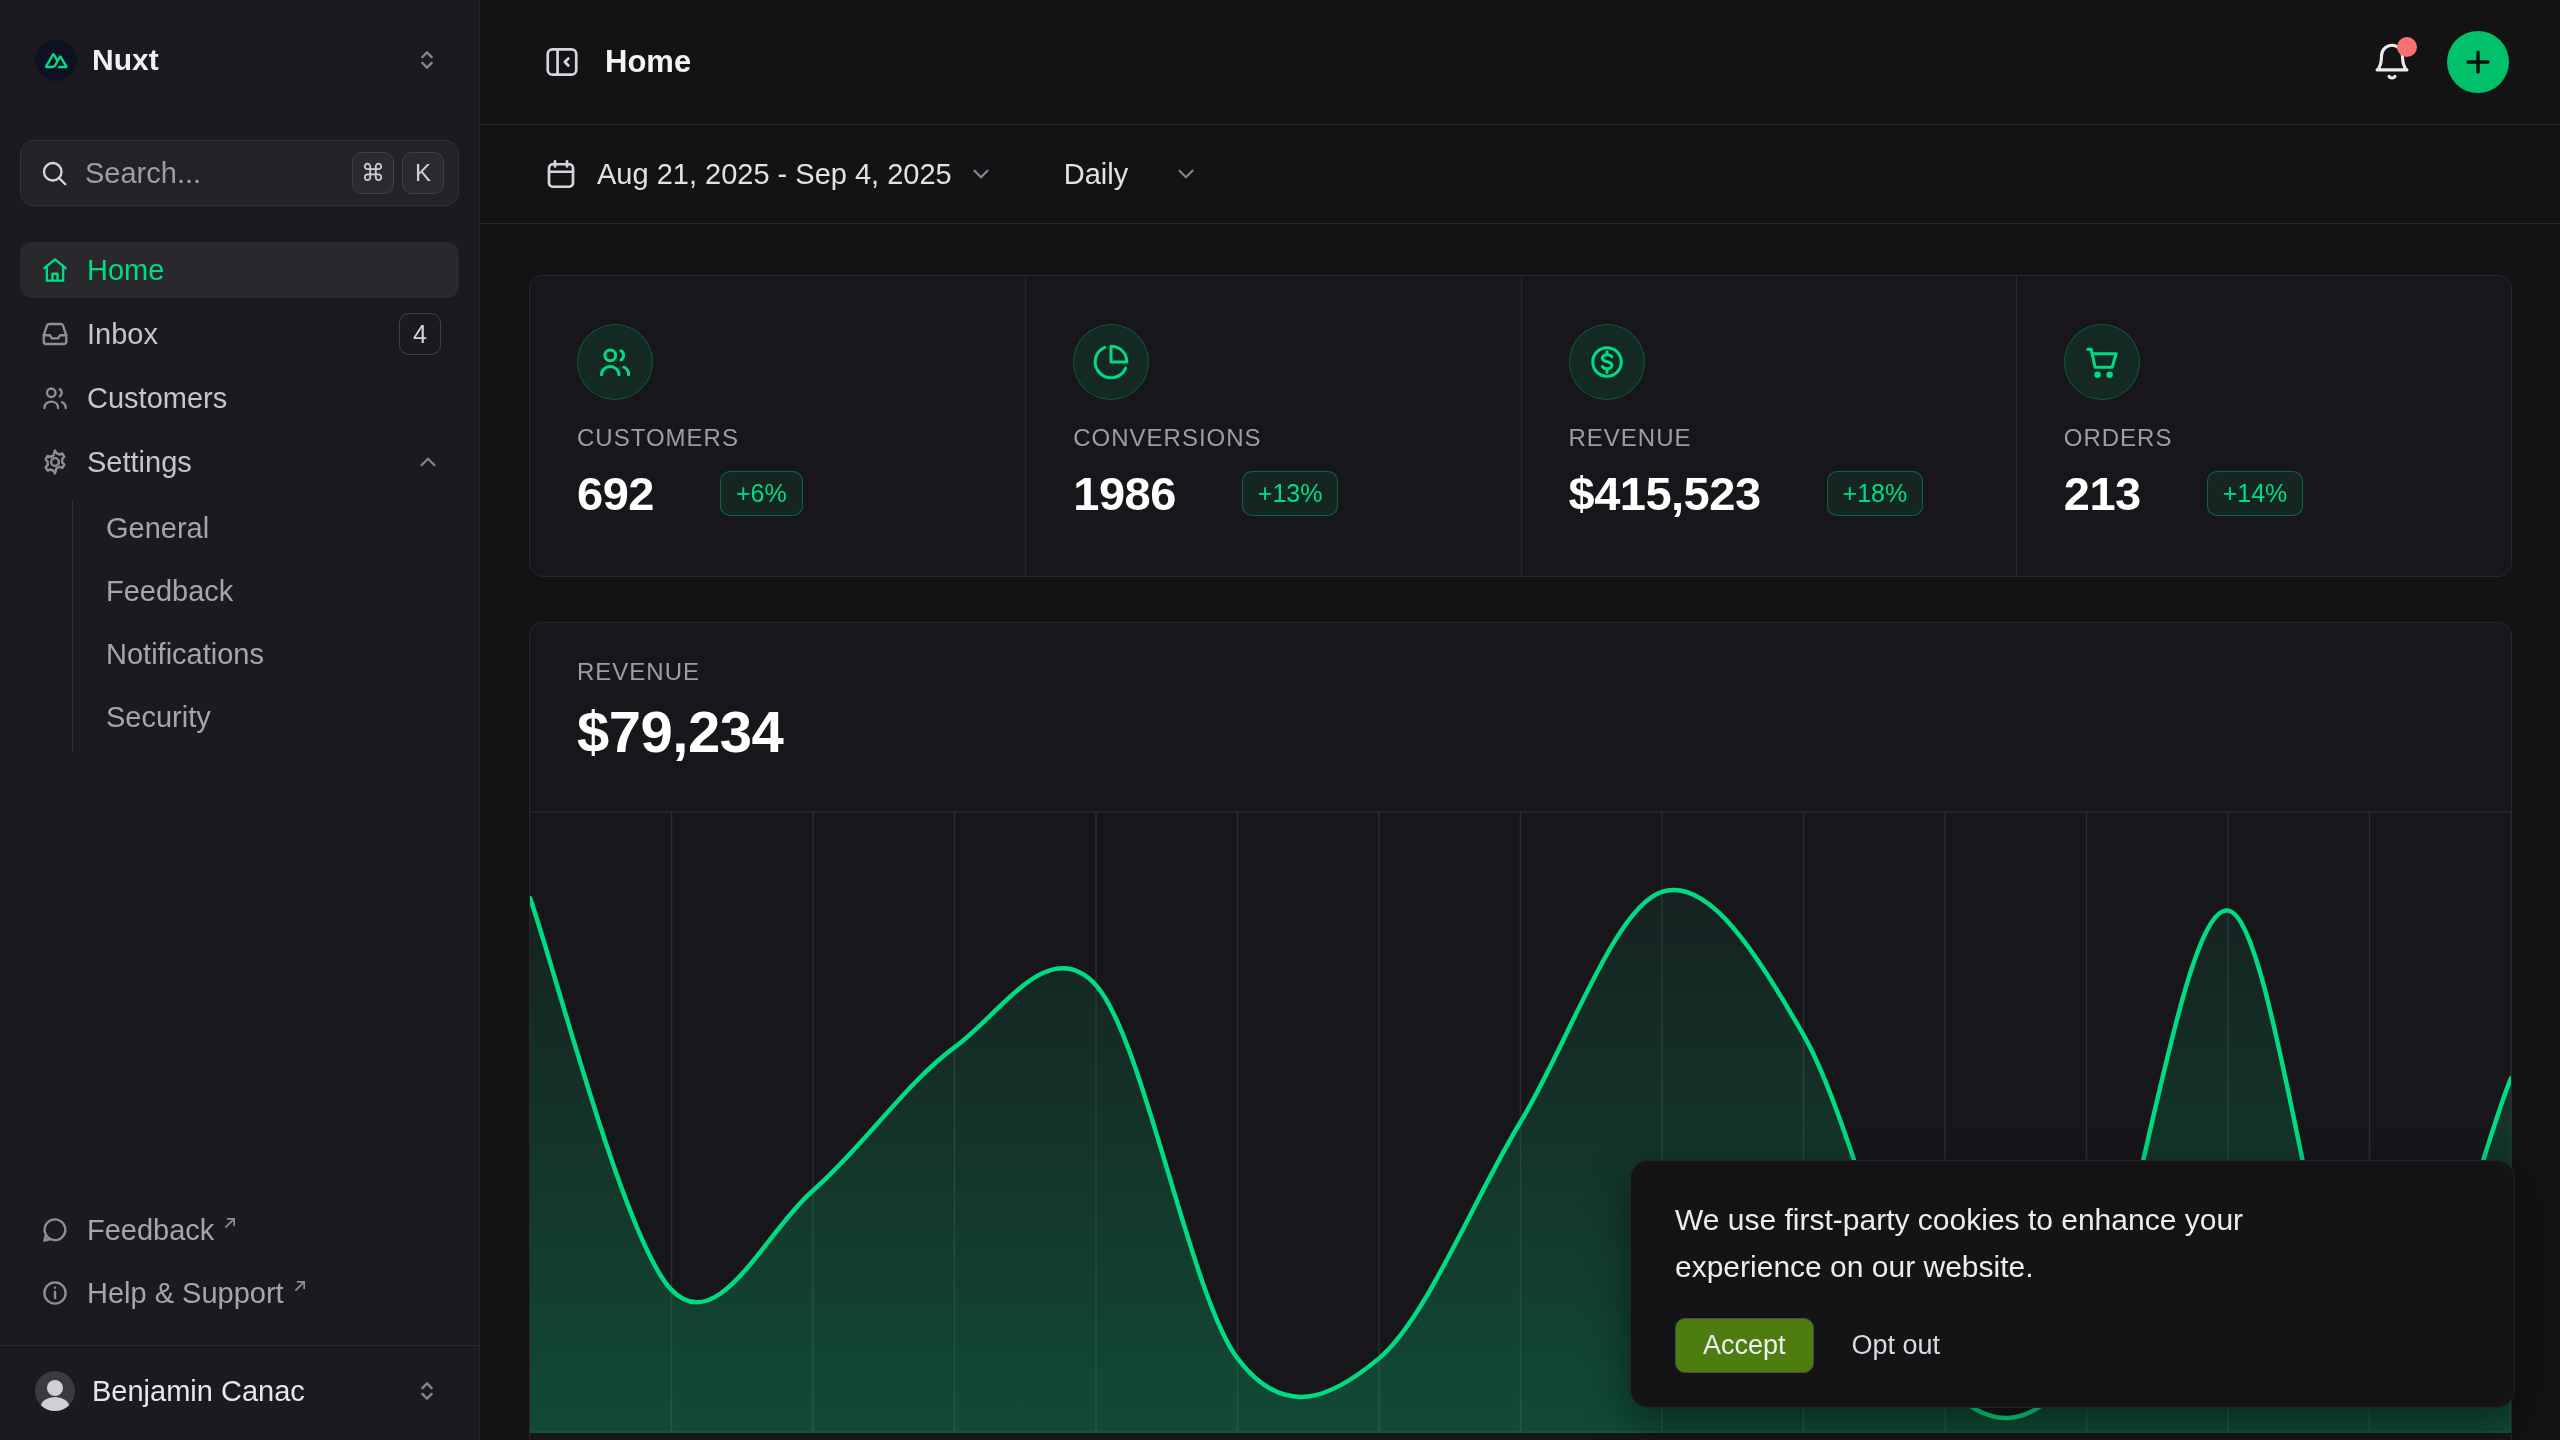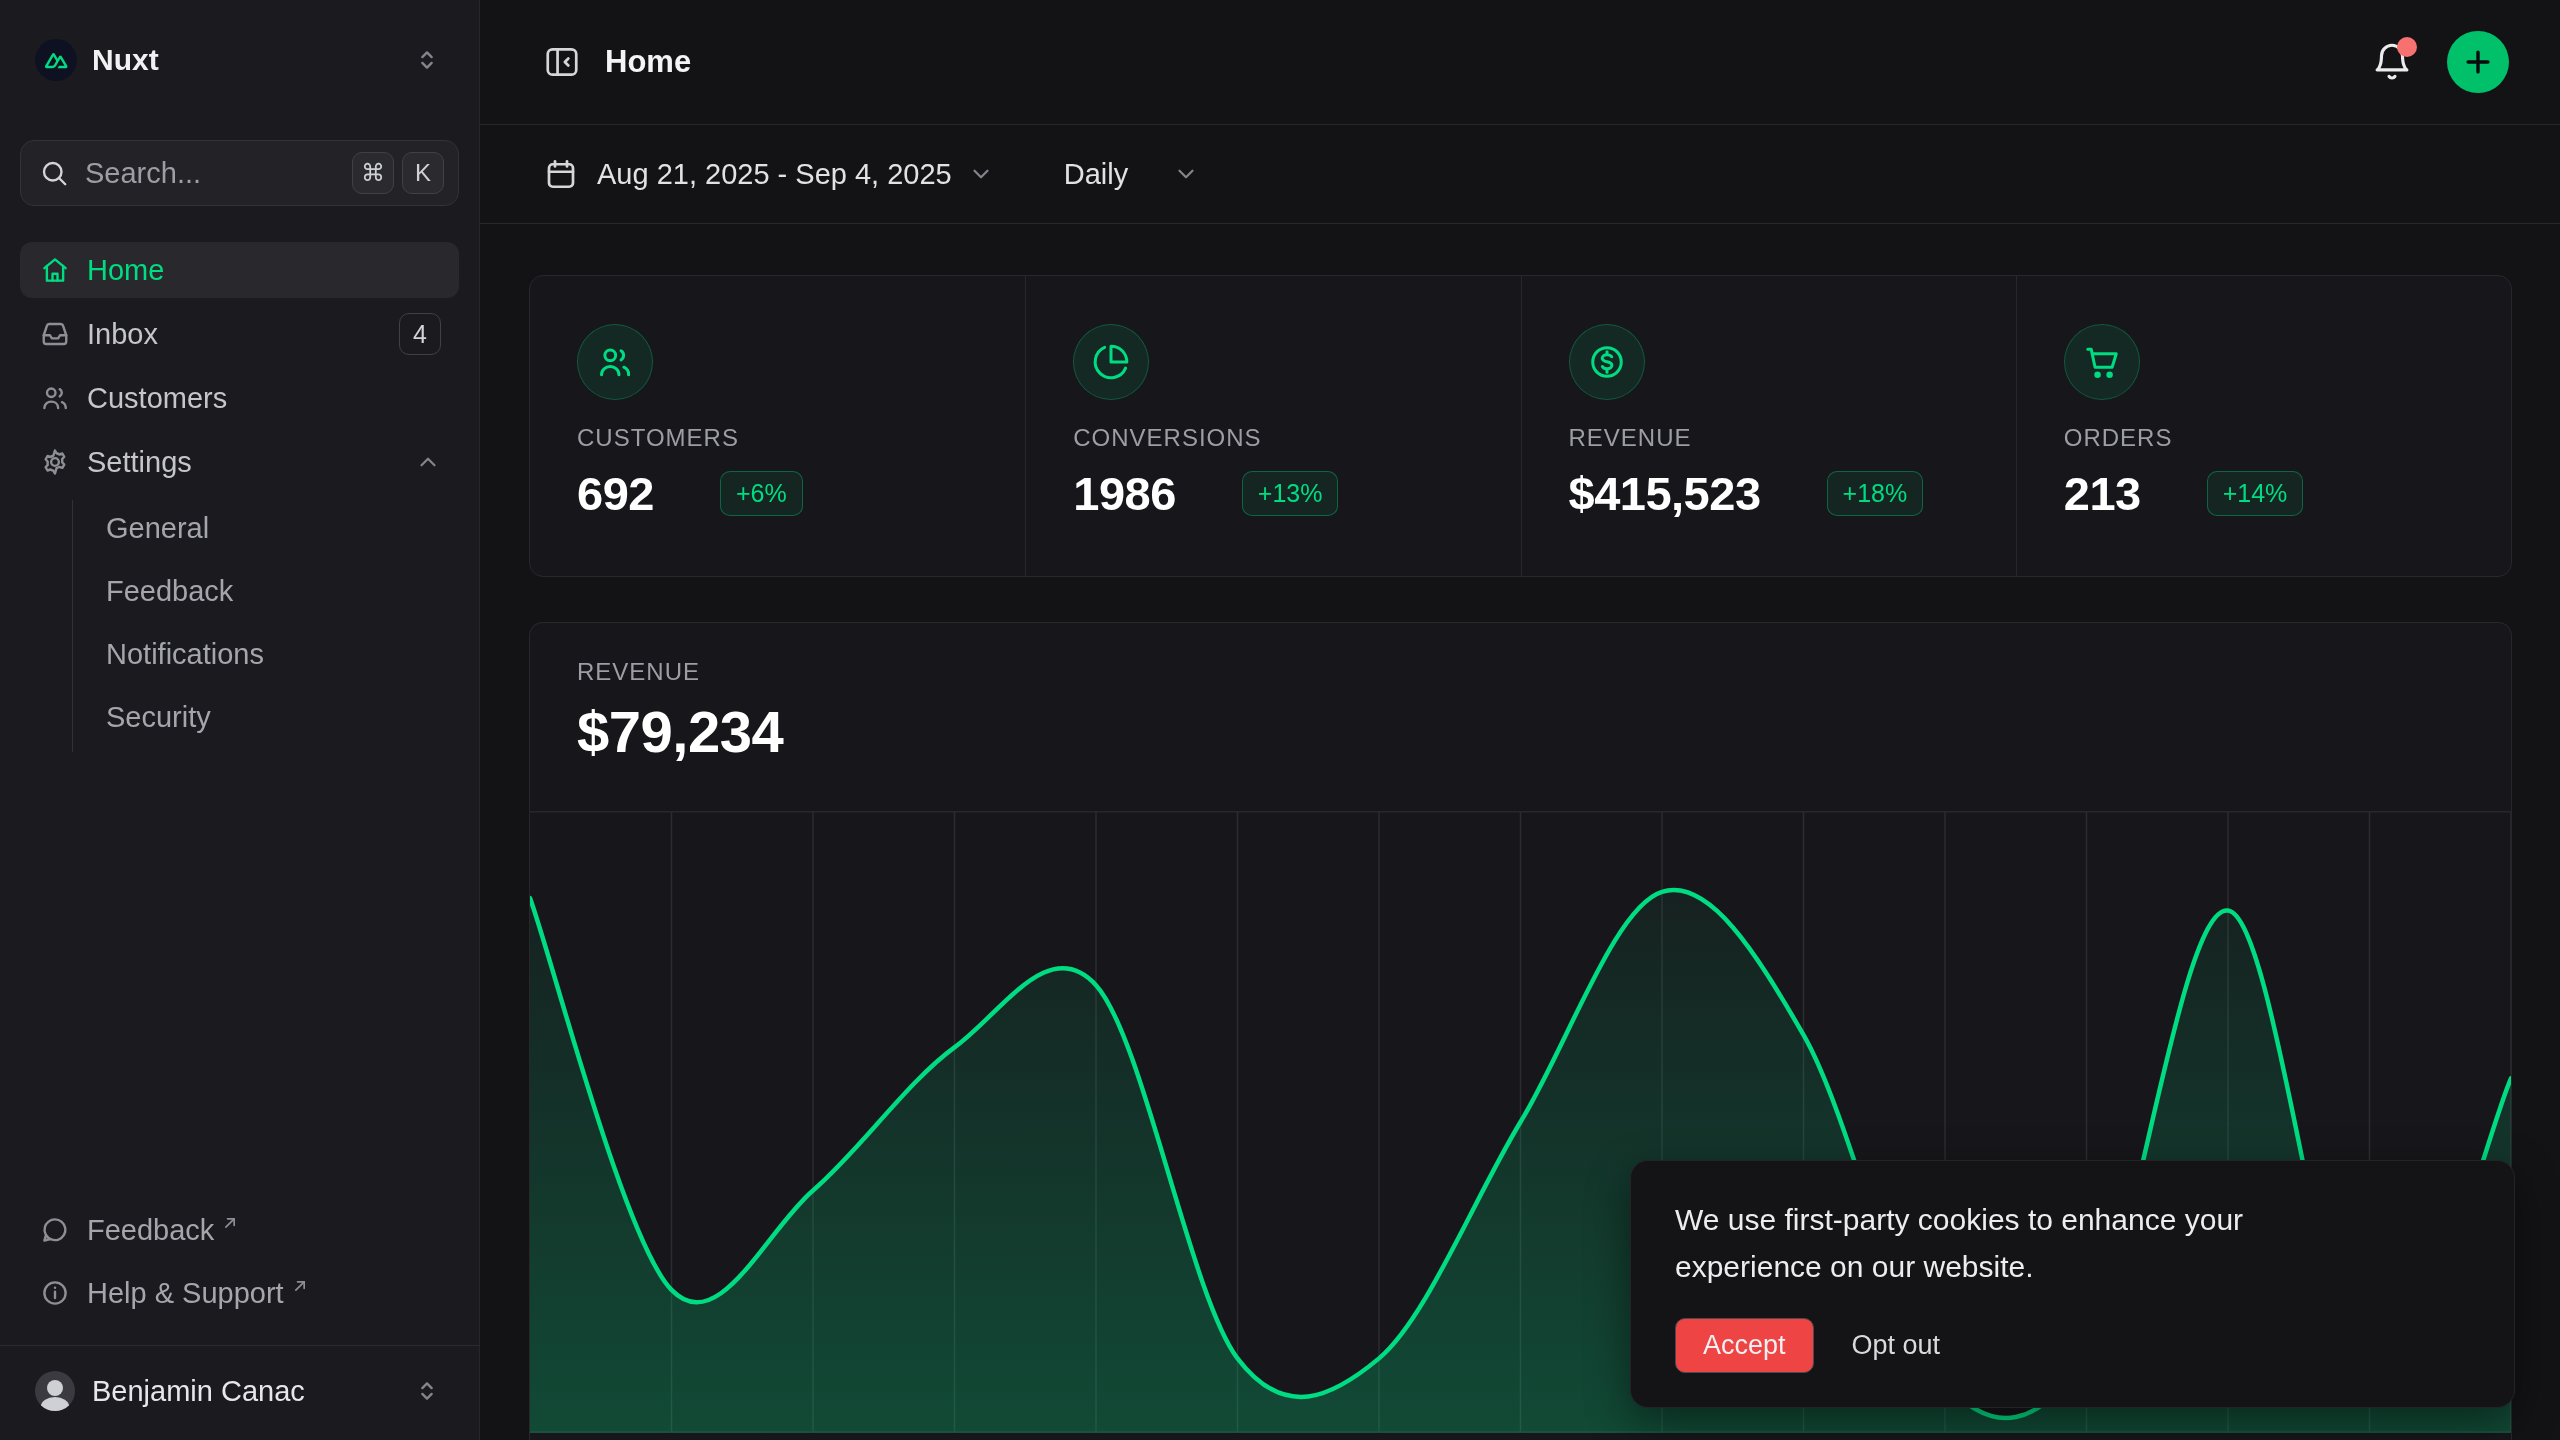--- a/index.html
+++ b/index.html
@@ -138,21 +138,21 @@
 
   .cookie-banner {
     position:fixed; right:45px; bottom:32px; width:885px;
     background:#141417; border:1px solid #242428; border-radius:18px;
     padding:36px 44px 34px 44px; box-shadow:0 14px 44px rgba(0,0,0,0.45);
     z-index:10;
   }
   .cookie-text { font-size:30px; line-height:1.55; color:#ededf0; max-width:650px; }
   .cookie-actions { margin-top:28px; display:flex; align-items:center; }
   .accept-btn {
-    background:#ef4444; border:1.5px solid #4a4a52; border-radius:10px;
+    background:#4d7c0f; border:1.5px solid #4a4a52; border-radius:10px;
     color:#f0f0f2; font-size:27px; font-family:inherit; padding:11px 27px; cursor:pointer;
   }
   .optout-btn {
     background:none; border:none; color:#d9d9de; font-size:27px; font-family:inherit;
     margin-left:38px; cursor:pointer;
   }
 </style>
 </head>
 <body>
 

